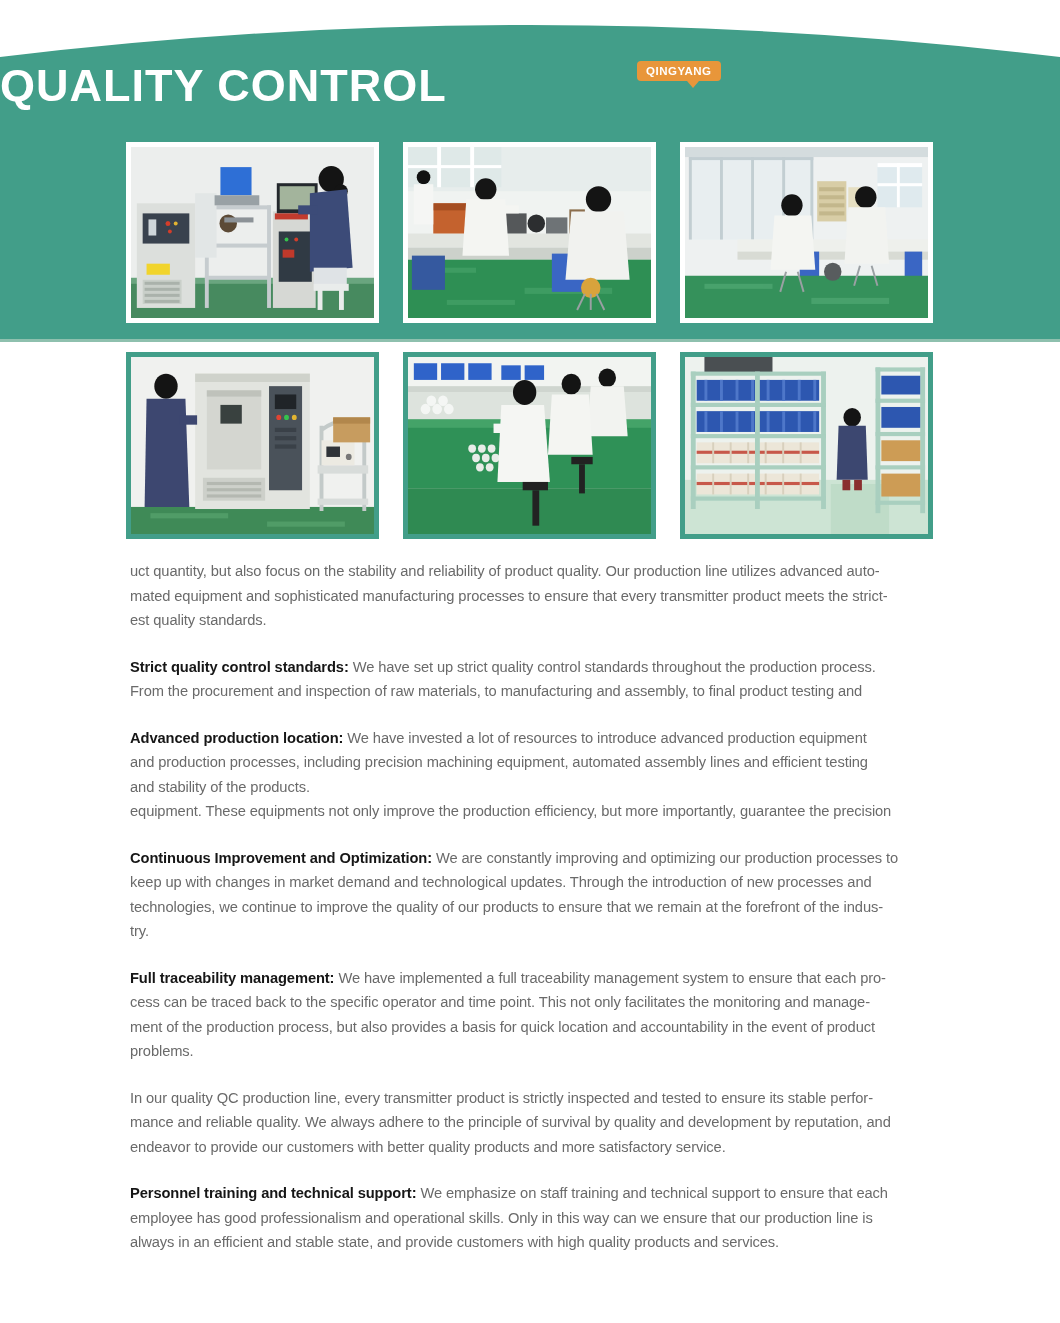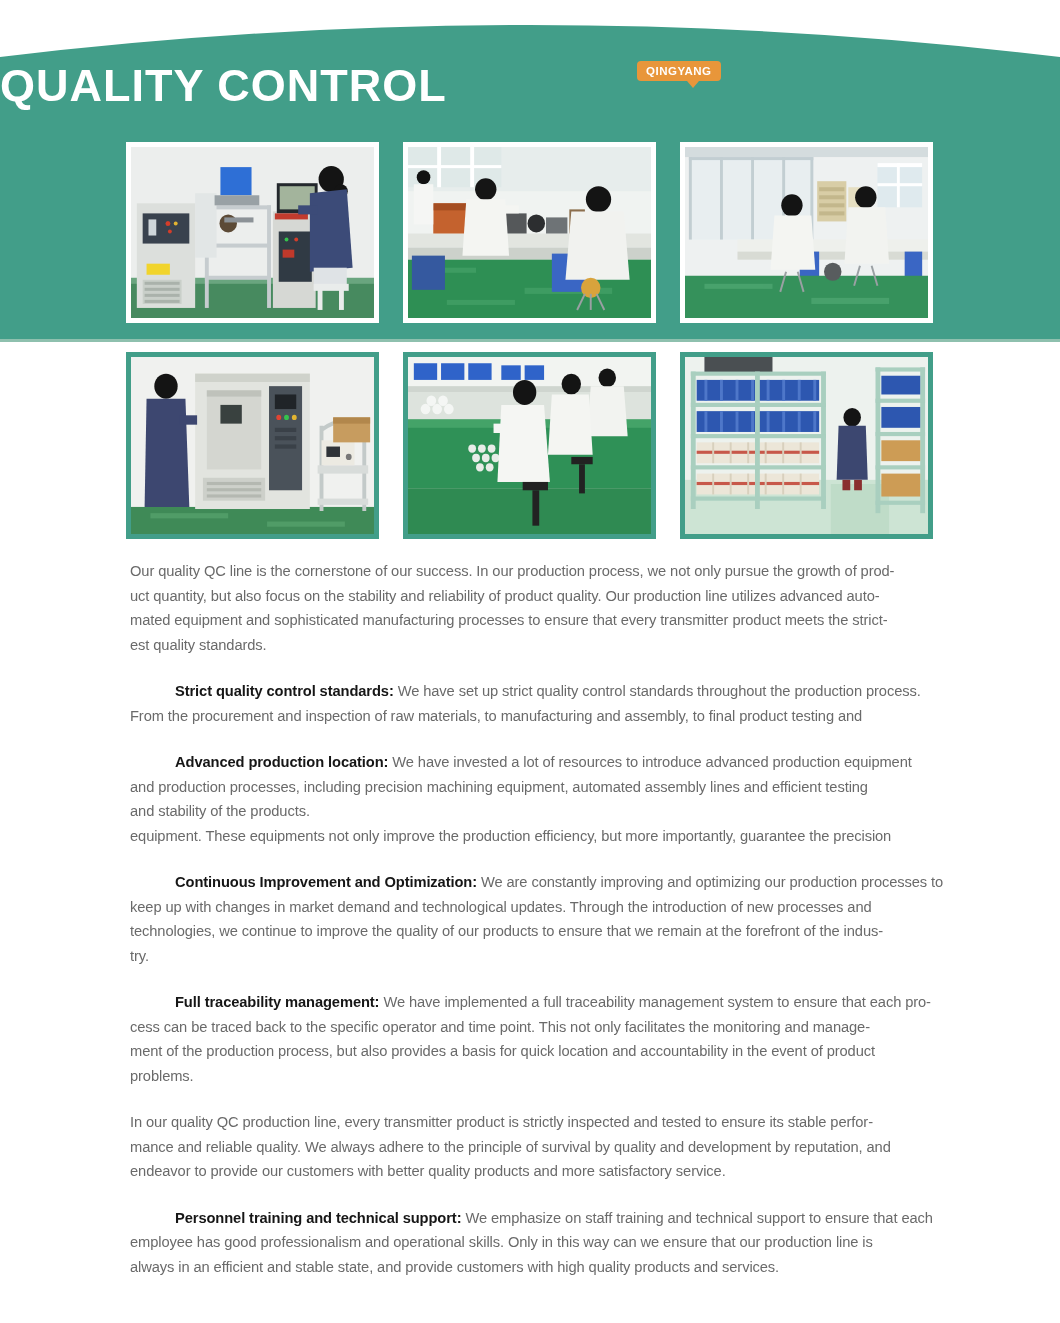--- a/index.html
+++ b/index.html
@@ -34,21 +34,21 @@
   .f1{width:253px;height:181px;background:#ffffff;padding:5px;}
   .f2{width:253px;height:187px;border:5px solid var(--teal,#429e89);background:#ffffff;}
   .scene{width:100%;height:100%;display:block;}
   
   .content{
     position:absolute;left:130px;top:559px;width:802px;
     color:var(--txt,#6a6a6a);font-size:14.7px;letter-spacing:-0.1px;
   }
   .para{margin:0 0 22px 0;}
   .tline{white-space:nowrap;line-height:24.5px;height:24.5px;}
-  .lead{color:var(--lead,#161616);font-weight:700;margin-left:45px;}
+  .lead{color:var(--lead,#161616);font-weight:700;}
 </style>
 </head>
 <body>
 
 <div class="band"></div>
 <div class="band-edge"></div>
 <svg class="curve" width="1060" height="160" viewBox="0 0 1060 160">
   <path d="M0,0 H1060 V57 Q530,-7 0,57 Z" fill="#ffffff"></path>
 </svg>
 <div class="badge">QINGYANG</div>
@@ -380,21 +380,20 @@
       <path d="M158 66 L186 66 L188 118 L156 118 Z" fill="#3c4770"></path>
       <rect x="162" y="118" width="8" height="10" fill="#8a2f2f"></rect>
         <rect x="174" y="118" width="8" height="10" fill="#8a2f2f"></rect>
     </svg>
   </figure>
 
 </div>
 
 <div class="content" id="paras">
     <div class="para">
-      <div class="tline">Our quality QC line is the cornerstone of our success. In our production process, we not only pursue the growth of prod-</div>
       <div class="tline">uct quantity, but also focus on the stability and reliability of product quality. Our production line utilizes advanced auto-</div>
       <div class="tline">mated equipment and sophisticated manufacturing processes to ensure that every transmitter product meets the strict-</div>
       <div class="tline">est quality standards.</div>
     </div>
     <div class="para">
       <div class="tline"><span class="lead">Strict quality control standards: </span>We have set up strict quality control standards throughout the production process.</div>
       <div class="tline">From the procurement and inspection of raw materials, to manufacturing and assembly, to final product testing and</div>
     </div>
     <div class="para">
       <div class="tline"><span class="lead">Advanced production location: </span>We have invested a lot of resources to introduce advanced production equipment</div>

